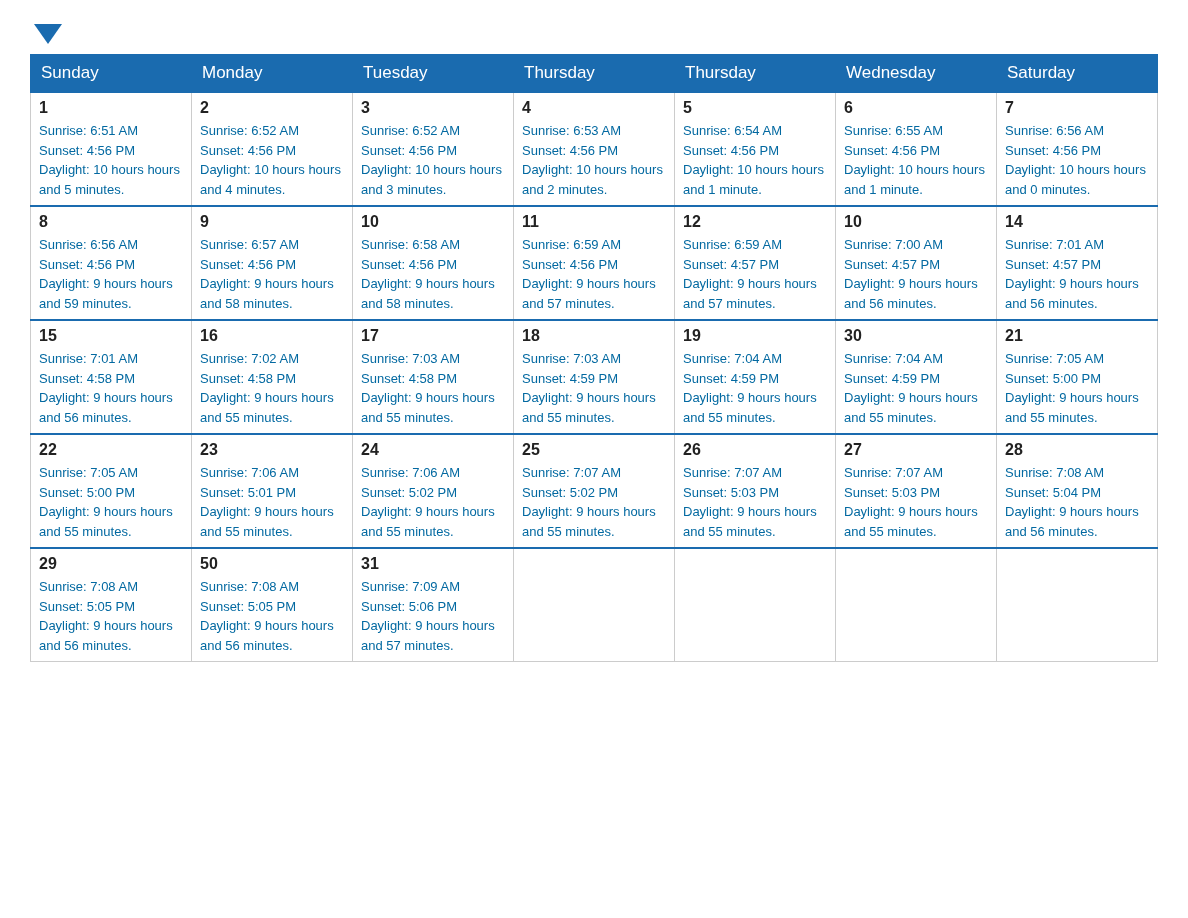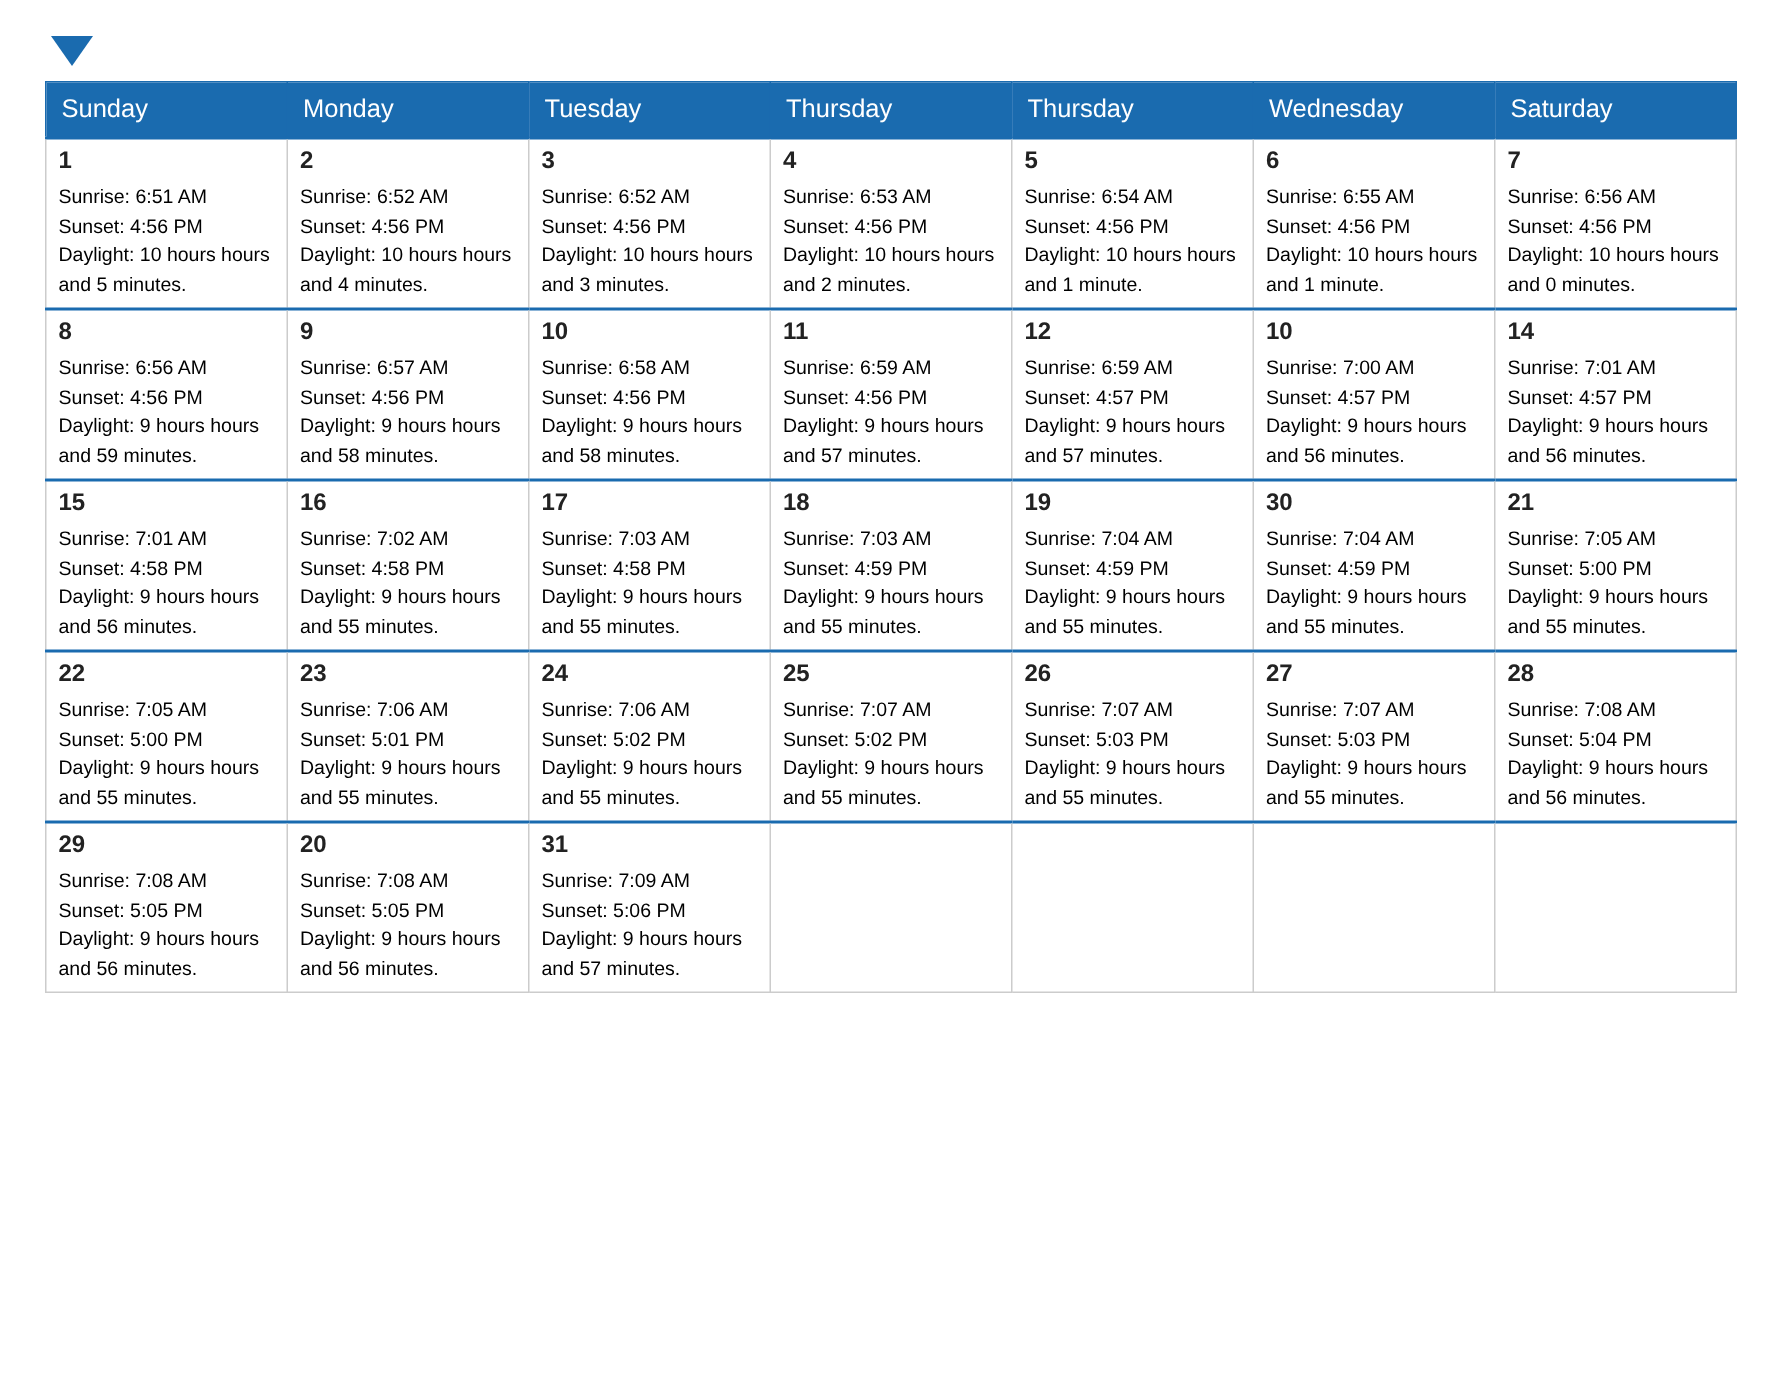--- a/index.html
+++ b/index.html
@@ -83,21 +83,21 @@
     .day-num {
       font-size: 16px;
       font-weight: bold;
       color: #222;
       display: block;
       margin-bottom: 4px;
     }
     .day-info {
       font-size: 13px;
       line-height: 1.5;
-      color: #000000;
+      color: #0369a1;
     }
     .empty-cell {
       background: #fff;
     }
     .row-top td {
       border-top: 2px solid #1a6baf;
     }
   </style>
 </head>
 <body>
@@ -393,21 +393,21 @@
         <td>
           <span class="day-num">29</span>
         <div class="day-info">
           Sunrise: 7:08 AM<br>
           Sunset: 5:05 PM<br>
           Daylight: 9 hours hours<br>
           and 56 minutes.
         </div>
         </td>
         <td>
-          <span class="day-num">20</span>
+          <span class="day-num">50</span>
         <div class="day-info">
           Sunrise: 7:08 AM<br>
           Sunset: 5:05 PM<br>
           Daylight: 9 hours hours<br>
           and 56 minutes.
         </div>
         </td>
         <td>
           <span class="day-num">31</span>
         <div class="day-info">

